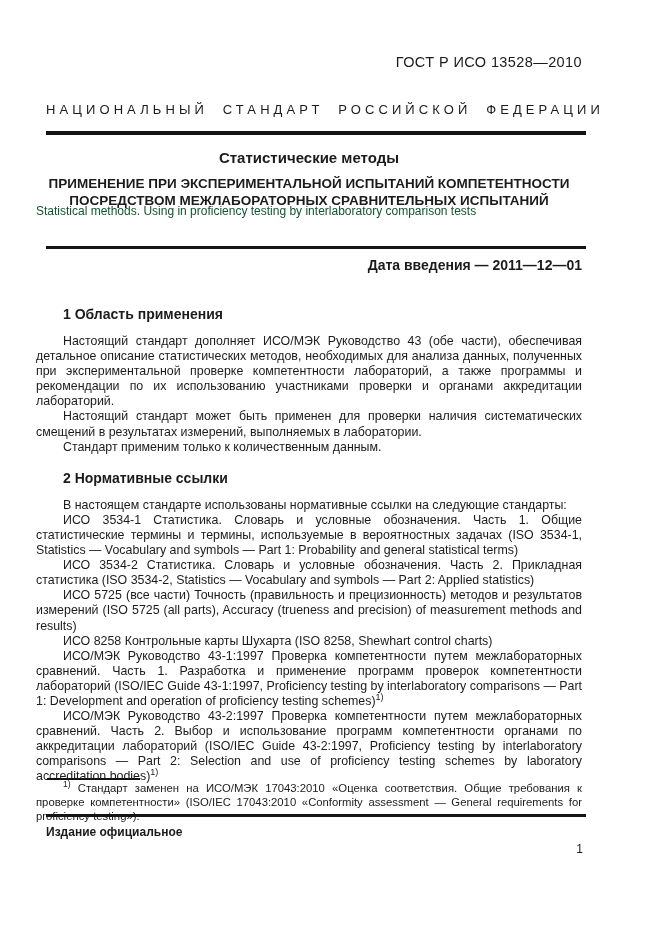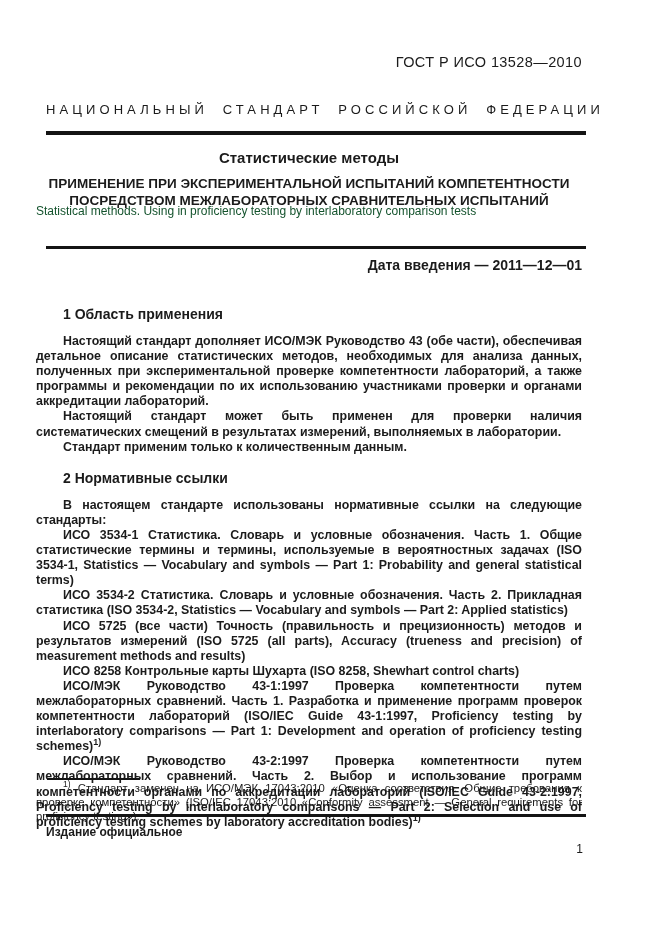--- a/index.html
+++ b/index.html
@@ -82,21 +82,21 @@
     text-align: justify;
   }
   .section + .section { margin-top: 15px; }
   .section-heading {
     margin: 0 0 11px 27px;
     font-size: 14px;
     font-weight: bold;
     line-height: 17px;
     text-align: left;
   }
-  .para { margin: 0; text-indent: 27px; font-weight: bold; }
+  .para { margin: 0; text-indent: 27px; }
   .para sup { font-size: 9px; line-height: 0; }
   .footnote-sep {
     position: absolute;
     top: 778px;
     left: 47px;
     width: 93px;
     height: 1.5px;
     background: #141414;
   }
   .footnote {

